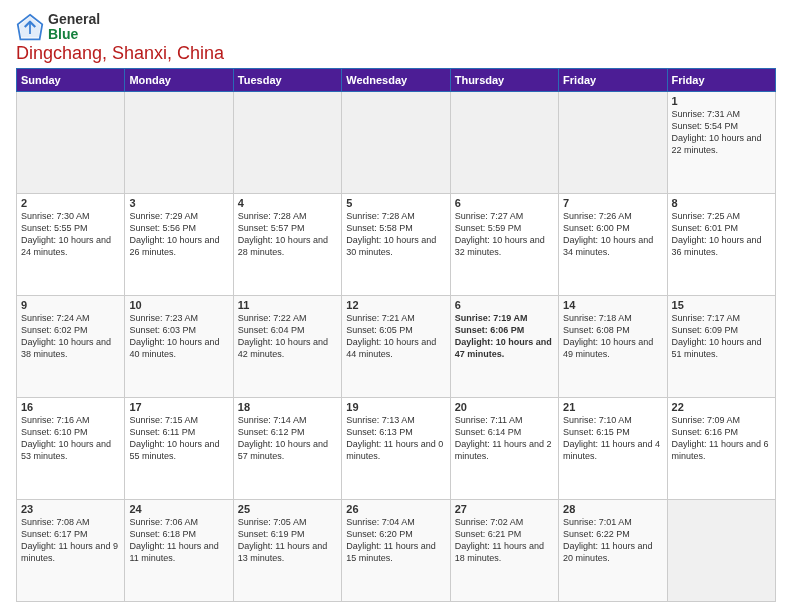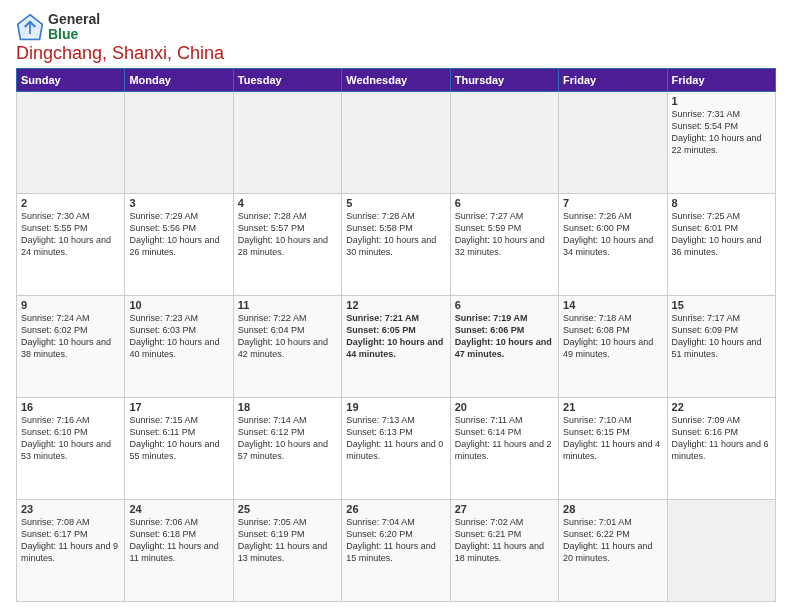--- a/index.html
+++ b/index.html
@@ -214,21 +214,21 @@
 Daylight: 10 hours and 40 minutes.</div>
           </td>
           <td>
             <span class="day-num">11</span>
             <div class="day-info" style="white-space: pre-line;">Sunrise: 7:22 AM
 Sunset: 6:04 PM
 Daylight: 10 hours and 42 minutes.</div>
           </td>
           <td>
             <span class="day-num">12</span>
-            <div class="day-info" style="white-space: pre-line; font-weight: bold;">Sunrise: 7:21 AM
+            <div class="day-info" style="white-space: pre-line;">Sunrise: 7:21 AM
 Sunset: 6:05 PM
 Daylight: 10 hours and 44 minutes.</div>
           </td>
           <td>
             <span class="day-num">6</span>
             <div class="day-info" style="white-space: pre-line; font-weight: bold;">Sunrise: 7:19 AM
 Sunset: 6:06 PM
 Daylight: 10 hours and 47 minutes.</div>
           </td>
           <td>

